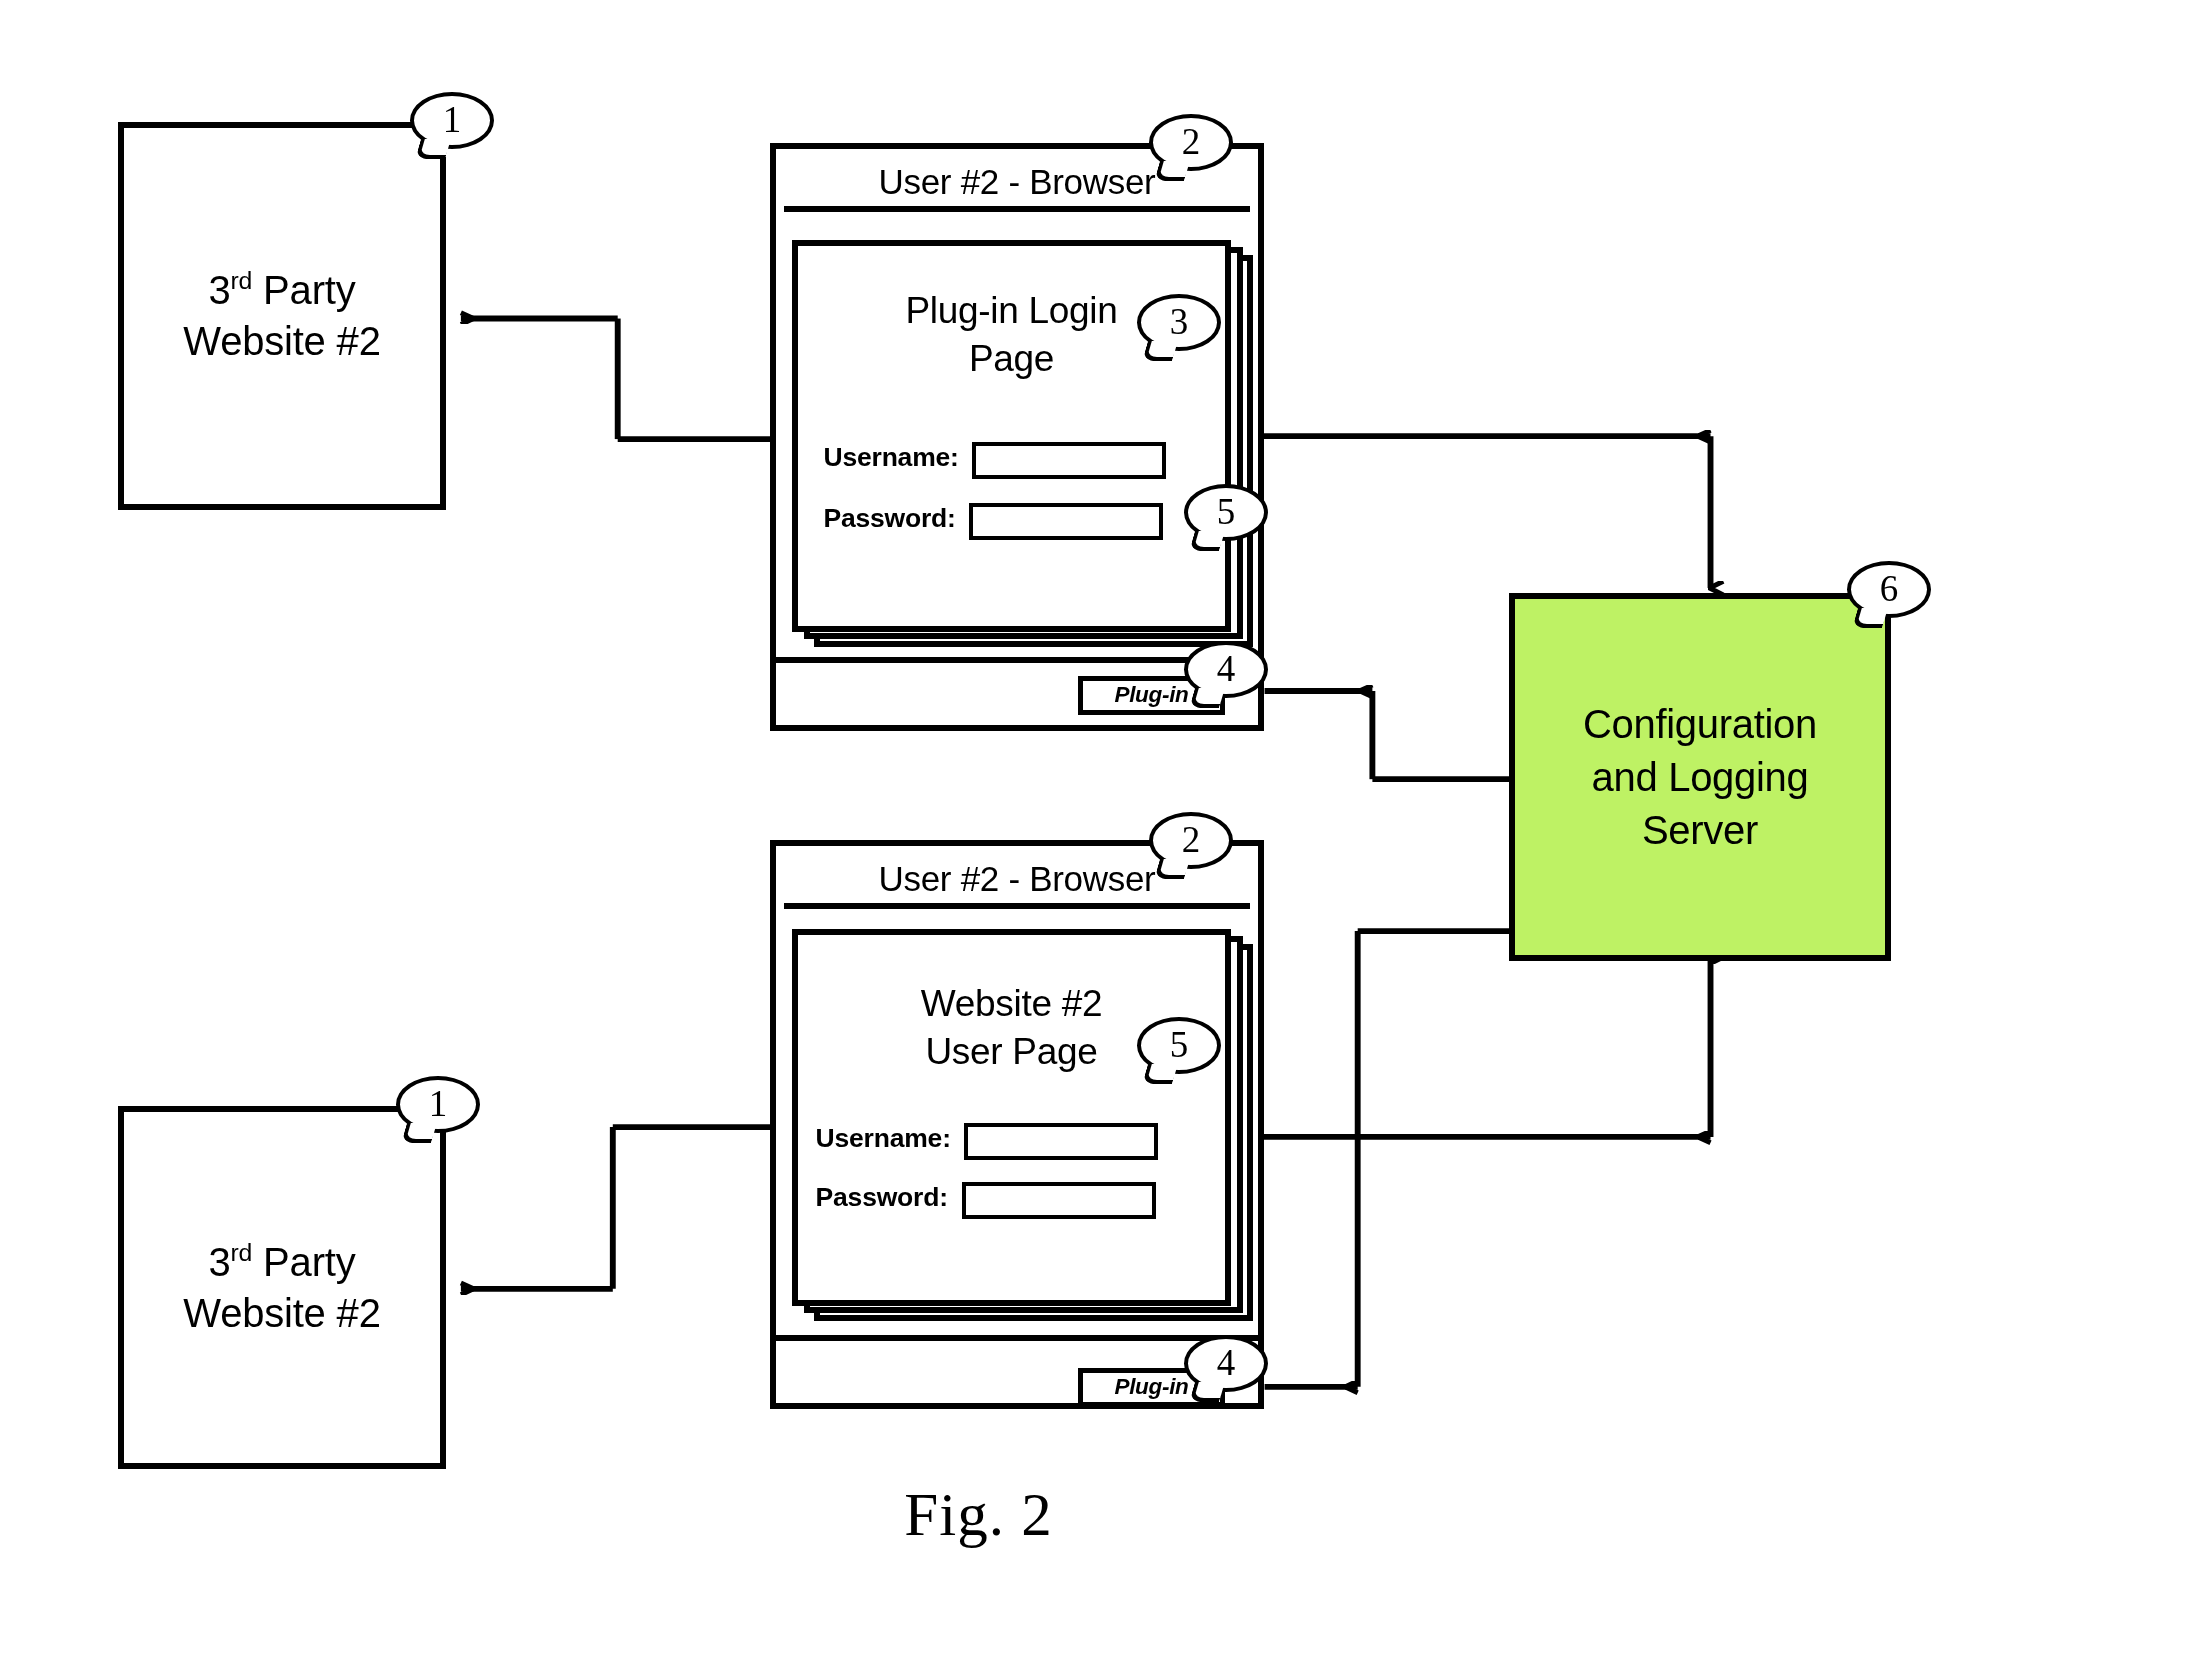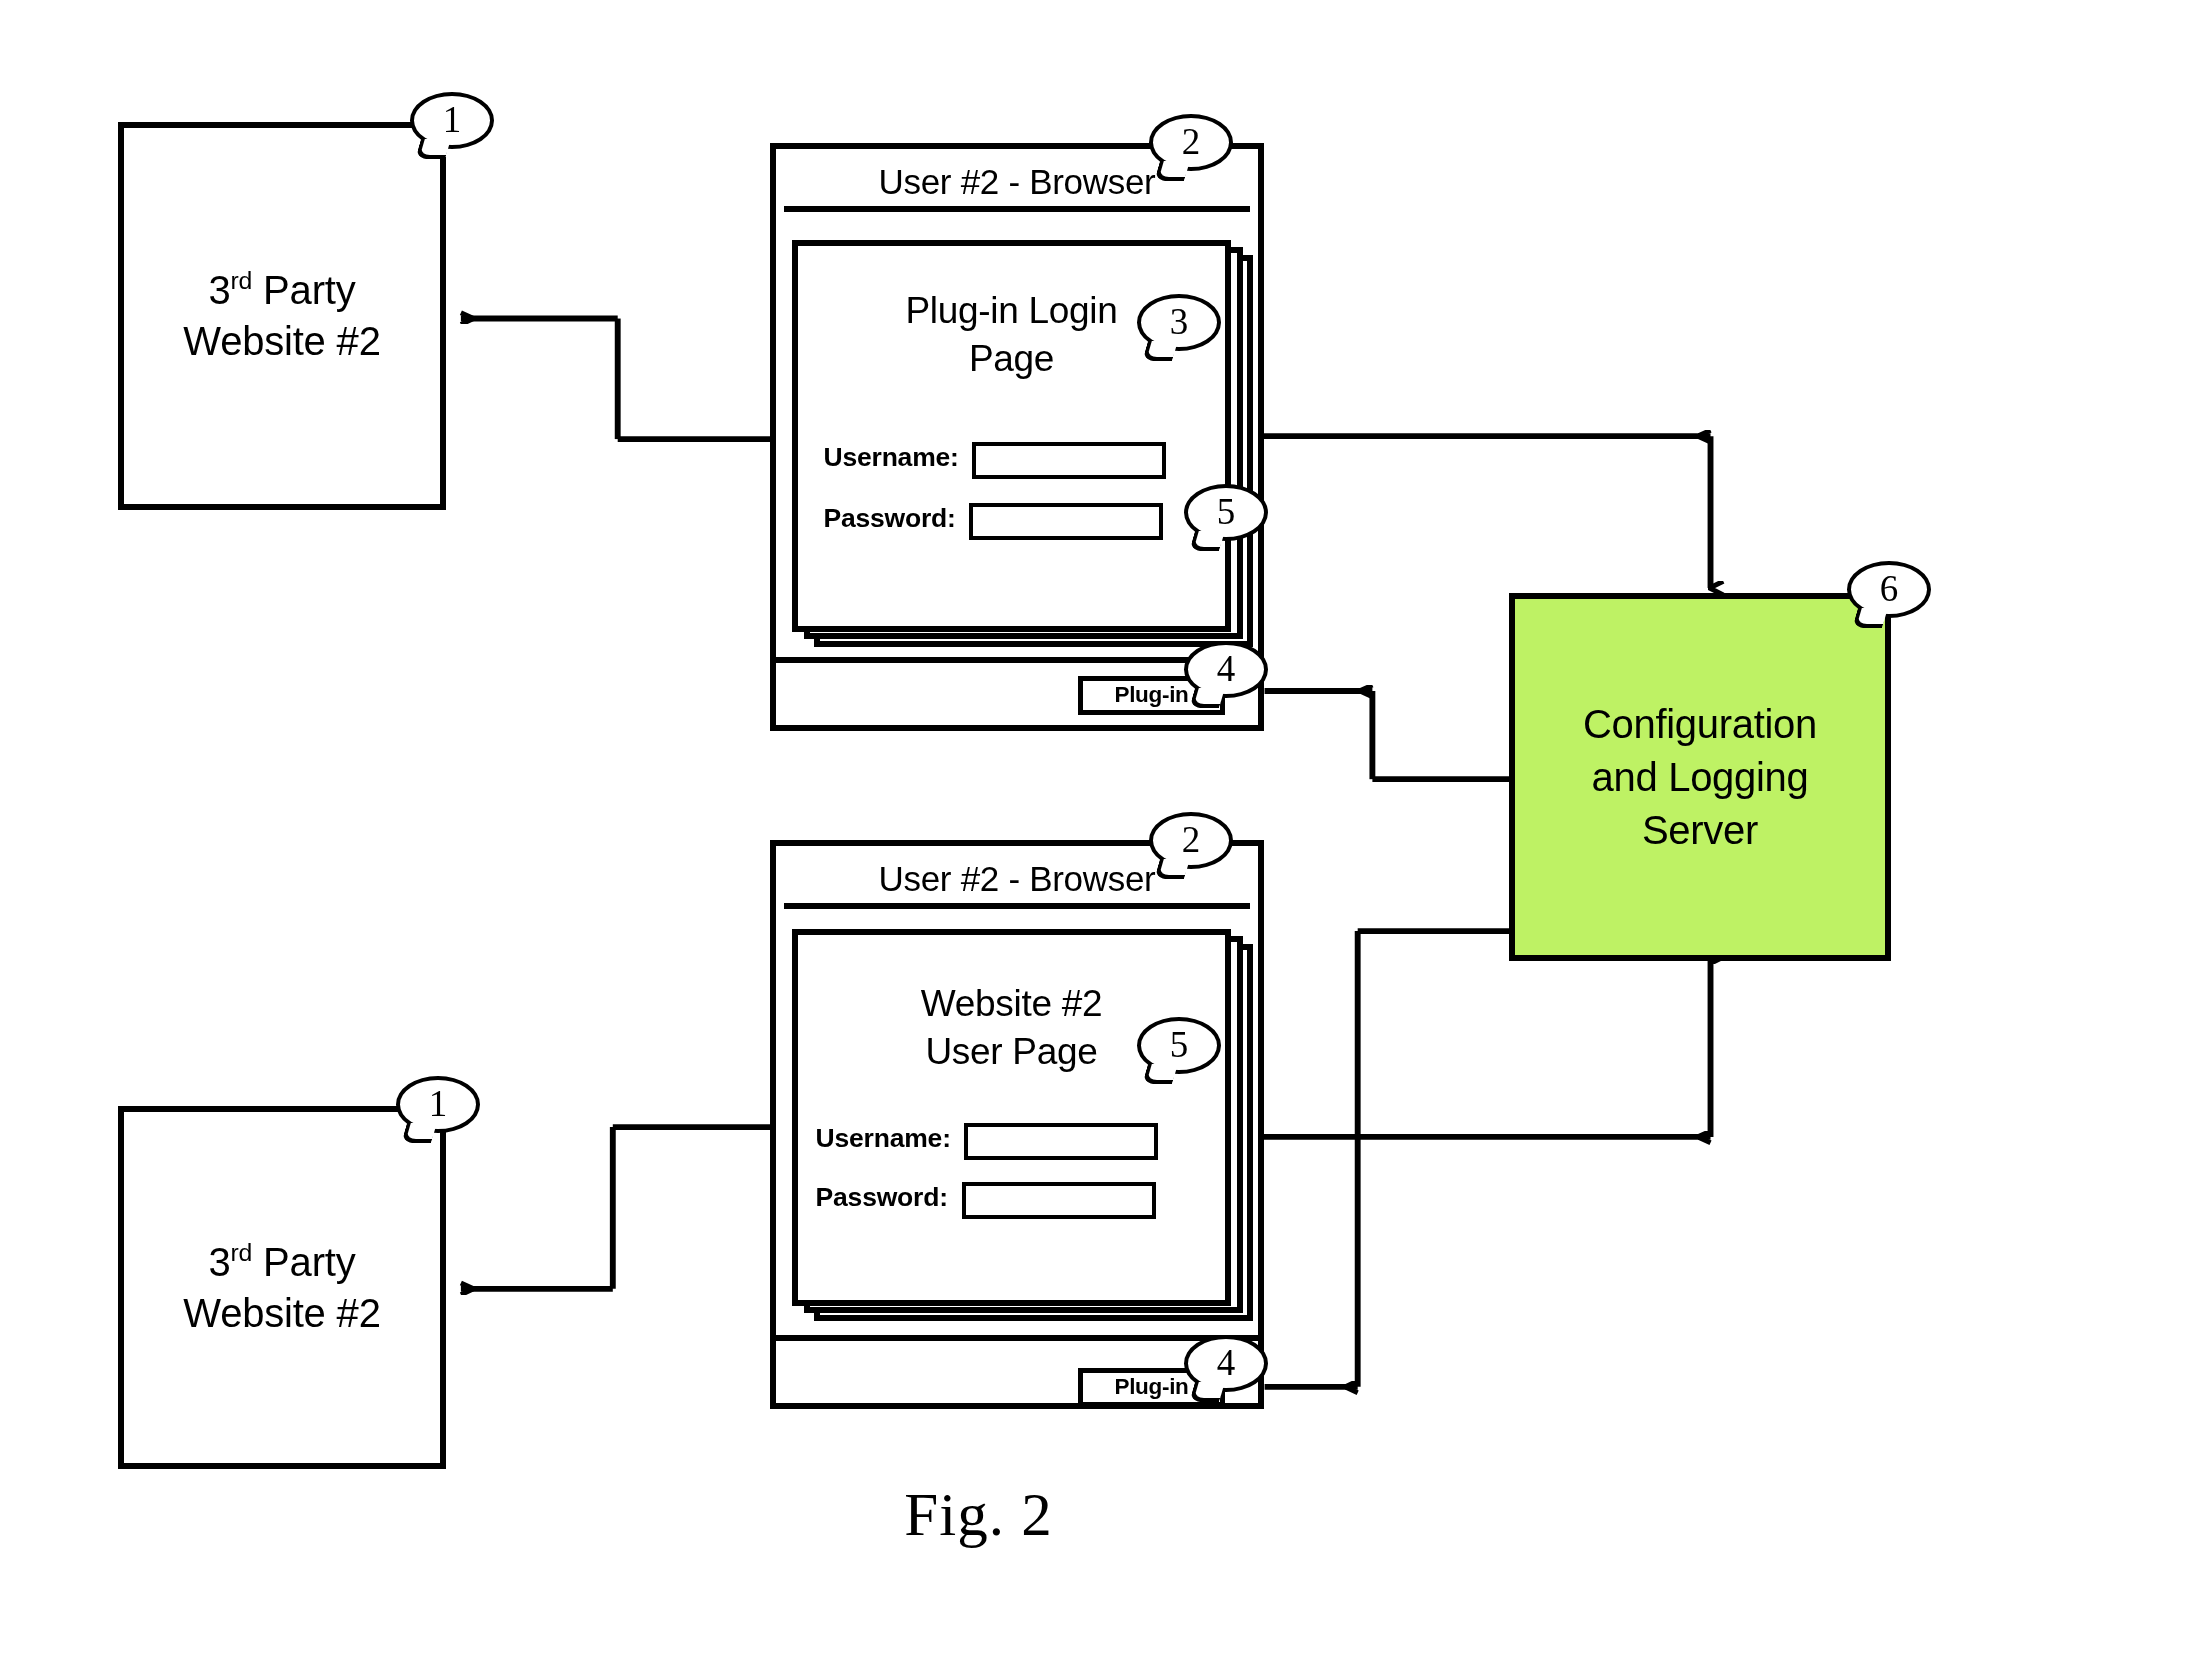--- a/index.html
+++ b/index.html
@@ -119,20 +119,21 @@
   .plugin-btn {
     position: absolute;
     border: 5.9px solid #000;
     background: #fff;
     box-sizing: border-box;
     font-size: 22.5px;
     font-weight: bold;
     text-align: center;
     letter-spacing: -0.3px;
     line-height: 27.4px;
+    font-style: italic;
   }
 
   
   .server-box {
     position: absolute;
     border: 6.9px solid #000;
     background: #bef264;
     box-sizing: border-box;
   }
   .server-text {

